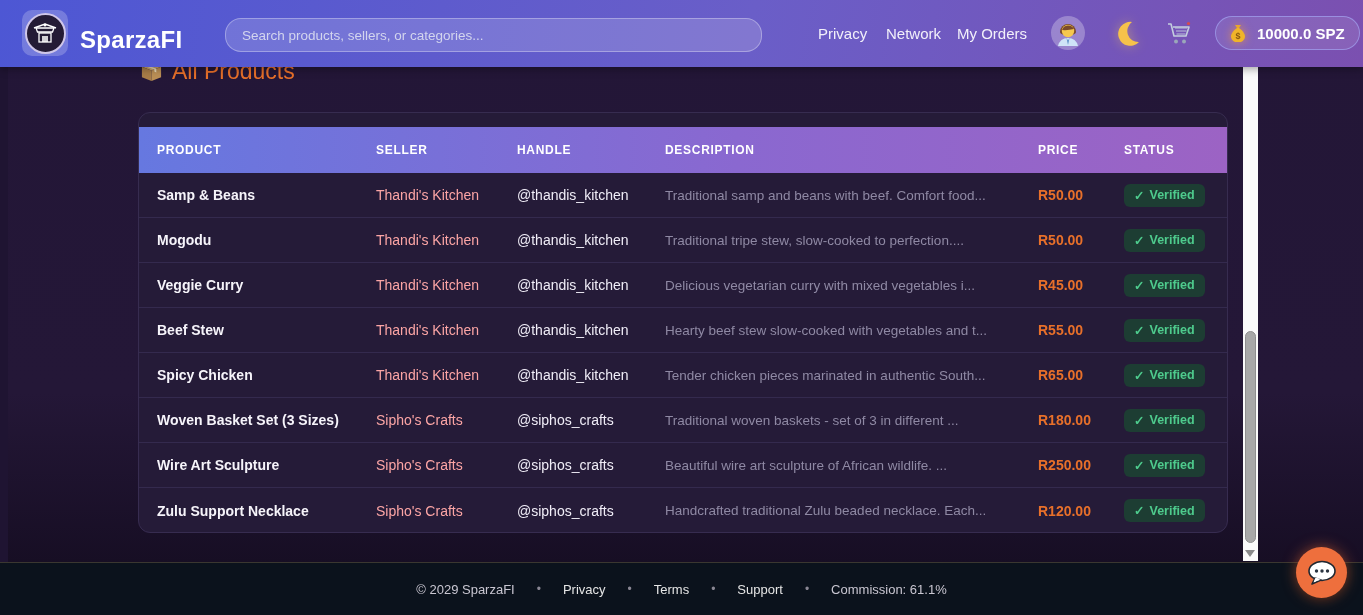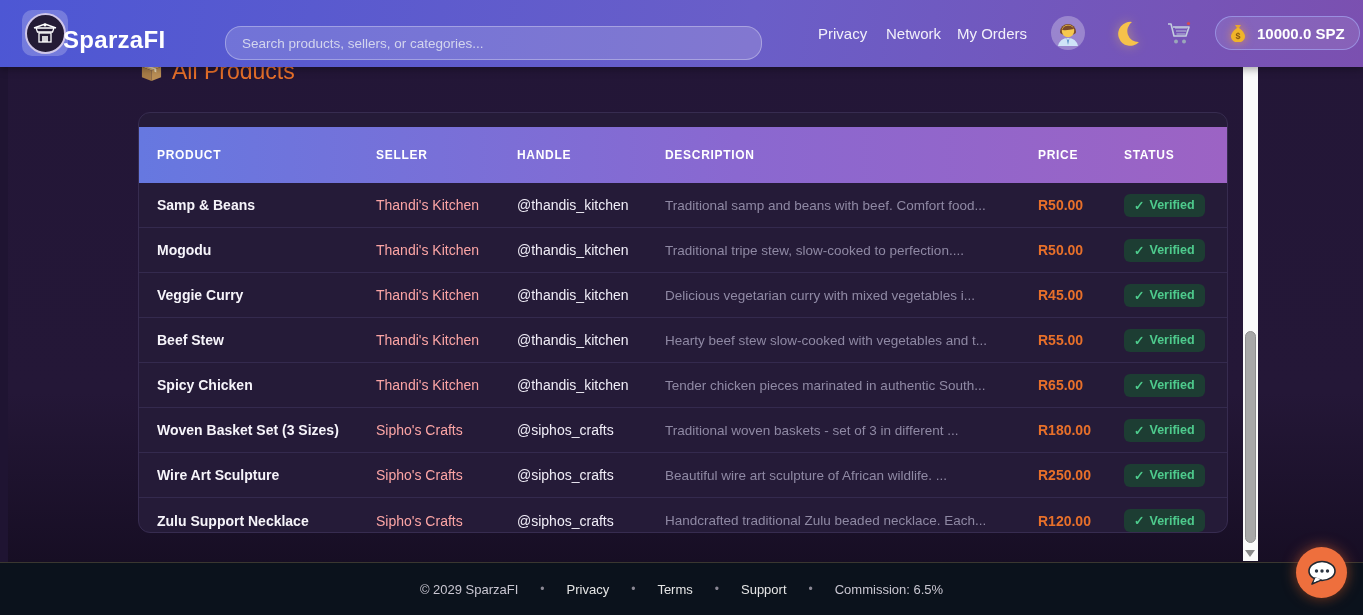--- a/index.html
+++ b/index.html
@@ -9,26 +9,26 @@
 
   
   .header { position:absolute; left:0; top:0; width:1363px; height:67px; z-index:30;
     background:linear-gradient(100deg,#4d57d4 0%,#6a5ec8 55%,#7b50b0 100%);
     box-shadow:0 2px 8px rgba(0,0,0,0.35); }
   .logo-badge { position:absolute; left:22px; top:10px; width:46px; height:46px;
     border-radius:10px; background:rgba(255,255,255,0.22); display:flex;
     align-items:center; justify-content:center; cursor:pointer; }
   .logo-circle { width:41px; height:41px; border-radius:50%; background:#241b35;
     border:2px solid #cfc6e8; display:flex; align-items:center; justify-content:center; }
-  .brand { position:absolute; left:63px; top:0; height:80px; display:flex; align-items:center;
+  .brand { position:absolute; left:80px; top:0; height:80px; display:flex; align-items:center;
     color:#ffffff; font-size:24px; font-weight:bold; letter-spacing:0.3px; cursor:pointer; }
   .search { position:absolute; left:225px; top:18px; width:537px; height:31px;
     border-radius:16px; background:rgba(255,255,255,0.16);
     border:1px solid rgba(255,255,255,0.32); color:#ffffff; padding:16px 16px;
-    font-size:13.5px; outline:none; font-family:"Liberation Sans", sans-serif;margin-top:8px; }
+    font-size:13.5px; outline:none; font-family:"Liberation Sans", sans-serif; }
   .search::placeholder { color:#d3d5ee; opacity:1; }
   .nav-link { position:absolute; top:0; height:67px; display:flex; align-items:center;
     color:#f2f0fa; font-size:15px; cursor:pointer; }
   .nav-browse { left:818px; } .nav-network { left:886px; } .nav-orders { left:957px; }
   .avatar { position:absolute; left:1051px; top:16px; width:34px; height:34px;
     border-radius:50%; background:rgba(255,255,255,0.28); display:flex;
     align-items:center; justify-content:center; cursor:pointer; overflow:hidden; }
   .icon-moon { position:absolute; left:1112px; top:19px; width:30px; height:30px; cursor:pointer;
     filter:drop-shadow(0 0 6px rgba(246,200,80,0.45)); }
   .icon-cart { position:absolute; left:1166px; top:21px; width:26px; height:25px; cursor:pointer; }
@@ -42,21 +42,21 @@
   
   .main { position:absolute; left:8px; top:0; width:1363px; height:562px; z-index:10;
     background:linear-gradient(180deg,#231637 0%,#241737 70%,#170e24 100%); }
   .page-title { position:absolute; left:132px; top:58px; display:flex; align-items:center;
     gap:9px; color:#e8702a; font-size:23px; font-weight:500; }
   .pkg-icon { width:23px; height:23px; }
 
   .card { position:absolute; left:130px; top:112px; width:1090px; height:421px;
     background:#251b38; border:1px solid #372c50; border-radius:12px; overflow:hidden;
     padding-top:14px; }
-  .thead { height:56px; background:linear-gradient(90deg,#6678e0 0%,#8a68d0 55%,#9c63c4 100%);
+  .thead { height:46px; background:linear-gradient(90deg,#6678e0 0%,#8a68d0 55%,#9c63c4 100%);
     display:grid; grid-template-columns:219px 141px 148px 373px 86px 1fr;
     align-items:center; padding:0 18px; color:#ffffff; font-size:12px; font-weight:bold;
     letter-spacing:0.7px; }
   .trow { height:45px; display:grid; grid-template-columns:219px 141px 148px 373px 86px 1fr;
     align-items:center; padding:0 18px; border-bottom:1px solid #342a4e; cursor:pointer; }
   .trow:last-child { border-bottom:none; }
   .c-product { color:#f6f4fa; font-size:14px; font-weight:bold; white-space:nowrap;
     overflow:hidden; text-overflow:ellipsis; padding-right:8px; }
   .c-seller { color:#fca5a5; font-size:14px; white-space:nowrap; }
   .c-handle { color:#f0edf7; font-size:14px; white-space:nowrap; }
@@ -275,21 +275,21 @@
 
   <div class="footer">
     <span>© 2029 SparzaFI</span>
     <span class="sep">•</span>
     <a>Privacy</a>
     <span class="sep">•</span>
     <a>Terms</a>
     <span class="sep">•</span>
     <a>Support</a>
     <span class="sep">•</span>
-    <span>Commission: 6.5%</span>
+    <span>Commission: 61.1%</span>
   </div>
 
   <button class="chat-fab">
     <svg width="32" height="28" viewBox="0 0 32 28">
       <ellipse cx="16" cy="12" rx="13" ry="9.5" fill="#ffffff" stroke="#1f2730" stroke-width="1.6"></ellipse>
       <path d="M9 19 l-3 6 l9 -4 z" fill="#ffffff" stroke="#1f2730" stroke-width="1.6" stroke-linejoin="round"></path>
       <path d="M9.5 18.5 l-2 5 l7.5 -3.4 z" fill="#ffffff"></path>
       <circle cx="10.5" cy="12" r="1.7" fill="#2a3440"></circle>
       <circle cx="16" cy="12" r="1.7" fill="#2a3440"></circle>
       <circle cx="21.5" cy="12" r="1.7" fill="#2a3440"></circle>

